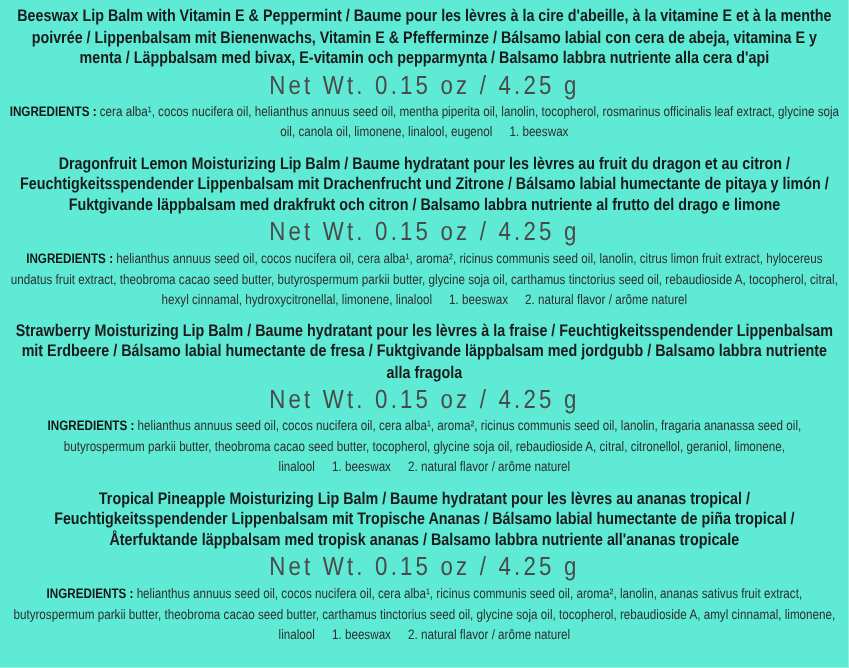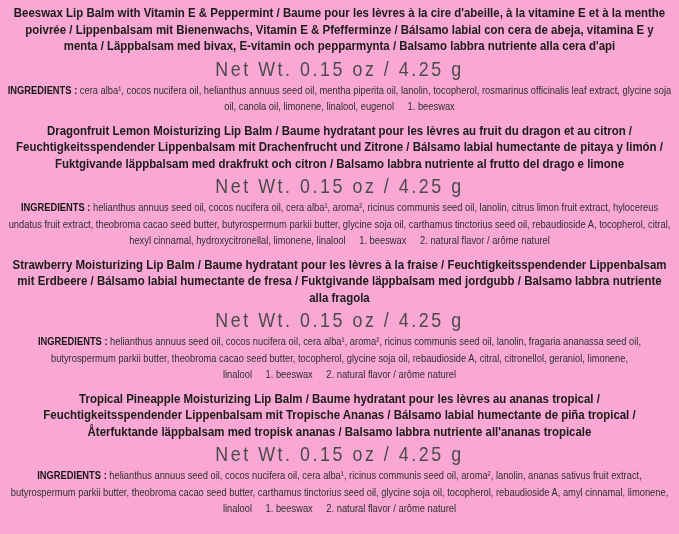--- a/index.html
+++ b/index.html
@@ -6,21 +6,21 @@
   body {
     width: 679px; height: 534px;
     background: #ffffff;
     color: #1b1b1b;
     font-family: "Liberation Sans", sans-serif;
     overflow: hidden;
   }
   .label-page {
     width: 679px; height: 534px;
     overflow: hidden;
-    background: #f9a8d4;
+    background: #5eead4;
   }
   
   .squeeze {
     width: 800px;
     transform: scaleX(0.84875);
     transform-origin: top left;
     padding-top: 5px;
     box-sizing: border-box;
   }
   .product { margin: 0 0 8px 0; }

